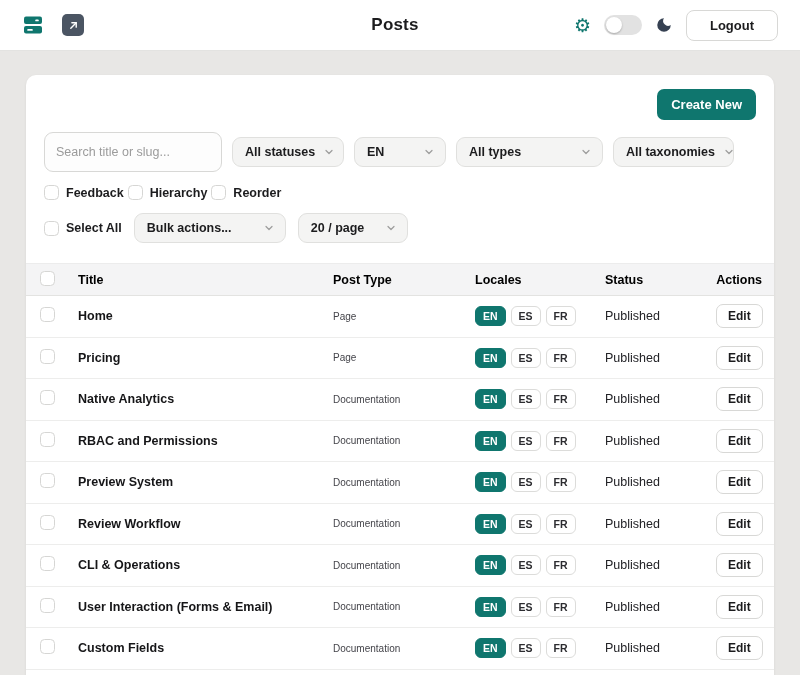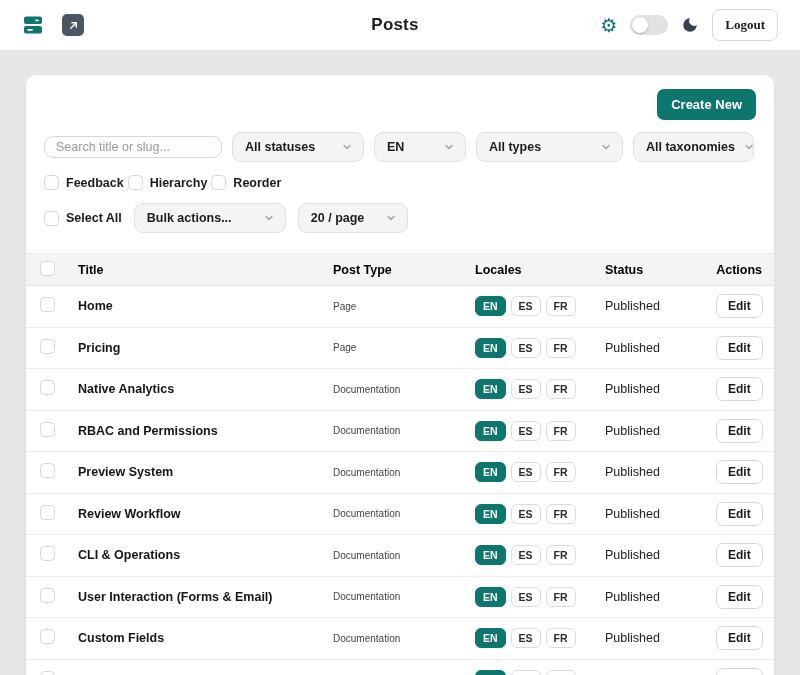--- a/index.html
+++ b/index.html
@@ -43,48 +43,48 @@
     width:38px;height:20px;border-radius:10px;background:#e2e2e2;
     position:relative;cursor:pointer;flex:0 0 auto;
   }
   .toggle .knob{
     position:absolute;left:2px;top:2px;width:16px;height:16px;border-radius:50%;
     background:#fff;box-shadow:0 1px 2px rgba(0,0,0,.25);
   }
   .moon{display:inline-flex;cursor:pointer;}
   .logout-btn{
     background:#fff;border:1px solid var(--ctrl-border);border-radius:8px;
-    padding:7px 12px;font-size:13px;font-weight:600;color:var(--text);
-    font-family:Liberation Serif, serif;cursor:pointer;
+    padding:7px 23px;font-size:13px;font-weight:600;color:var(--text);
+    font-family:Liberation Sans, sans-serif;cursor:pointer;
   }
   
   .card{
     margin:24px 26px 0;background:#fff;border-radius:10px;
     box-shadow:0 1px 3px rgba(0,0,0,.07);
     overflow:hidden;min-height:620px;
   }
   .card-head{display:flex;justify-content:flex-end;padding:14px 18px 0;}
   .create-btn{
     background:var(--accent);color:#fff;border:none;border-radius:7px;
     padding:8px 14px;font-size:13px;font-weight:600;font-family:inherit;cursor:pointer;
   }
   .filter-row{display:flex;gap:10px;padding:12px 18px 0;align-items:center;}
   .search-input{
-    width:178px;height:22px;border:1px solid var(--ctrl-border);border-radius:9px;
+    width:178px;height:40px;border:1px solid var(--ctrl-border);border-radius:9px;
     background:#fdfdfd;padding:0 11px;font-size:12.5px;font-family:inherit;color:var(--text);
   }
   .search-input::placeholder{color:#9b9b9b;}
   .select{
     height:30px;background:#f4f4f3;border:1px solid #e0e0de;border-radius:9px;
     display:flex;align-items:center;justify-content:space-between;
     padding:0 10px 0 12px;cursor:pointer;gap:8px;
   }
   .select .sel-label{font-size:12.5px;font-weight:600;color:var(--text);white-space:nowrap;}
   .chev{flex:0 0 auto;opacity:.55;}
-  .w-statuses{width:132px;}
+  .w-statuses{width:112px;}
   .w-locale{width:92px;}
   .w-types{width:147px;}
   .w-tax{width:121px;}
   .w-bulk{width:152px;}
   .w-page{width:110px;}
   .checks-row{display:flex;gap:4px;padding:13px 18px 0;align-items:center;}
   .check-item{display:flex;align-items:center;gap:7px;cursor:pointer;}
   .cbox{
     width:15px;height:15px;border:1.5px solid #d6d6d4;border-radius:4.5px;
     background:#fff;display:inline-block;flex:0 0 auto;cursor:pointer;

